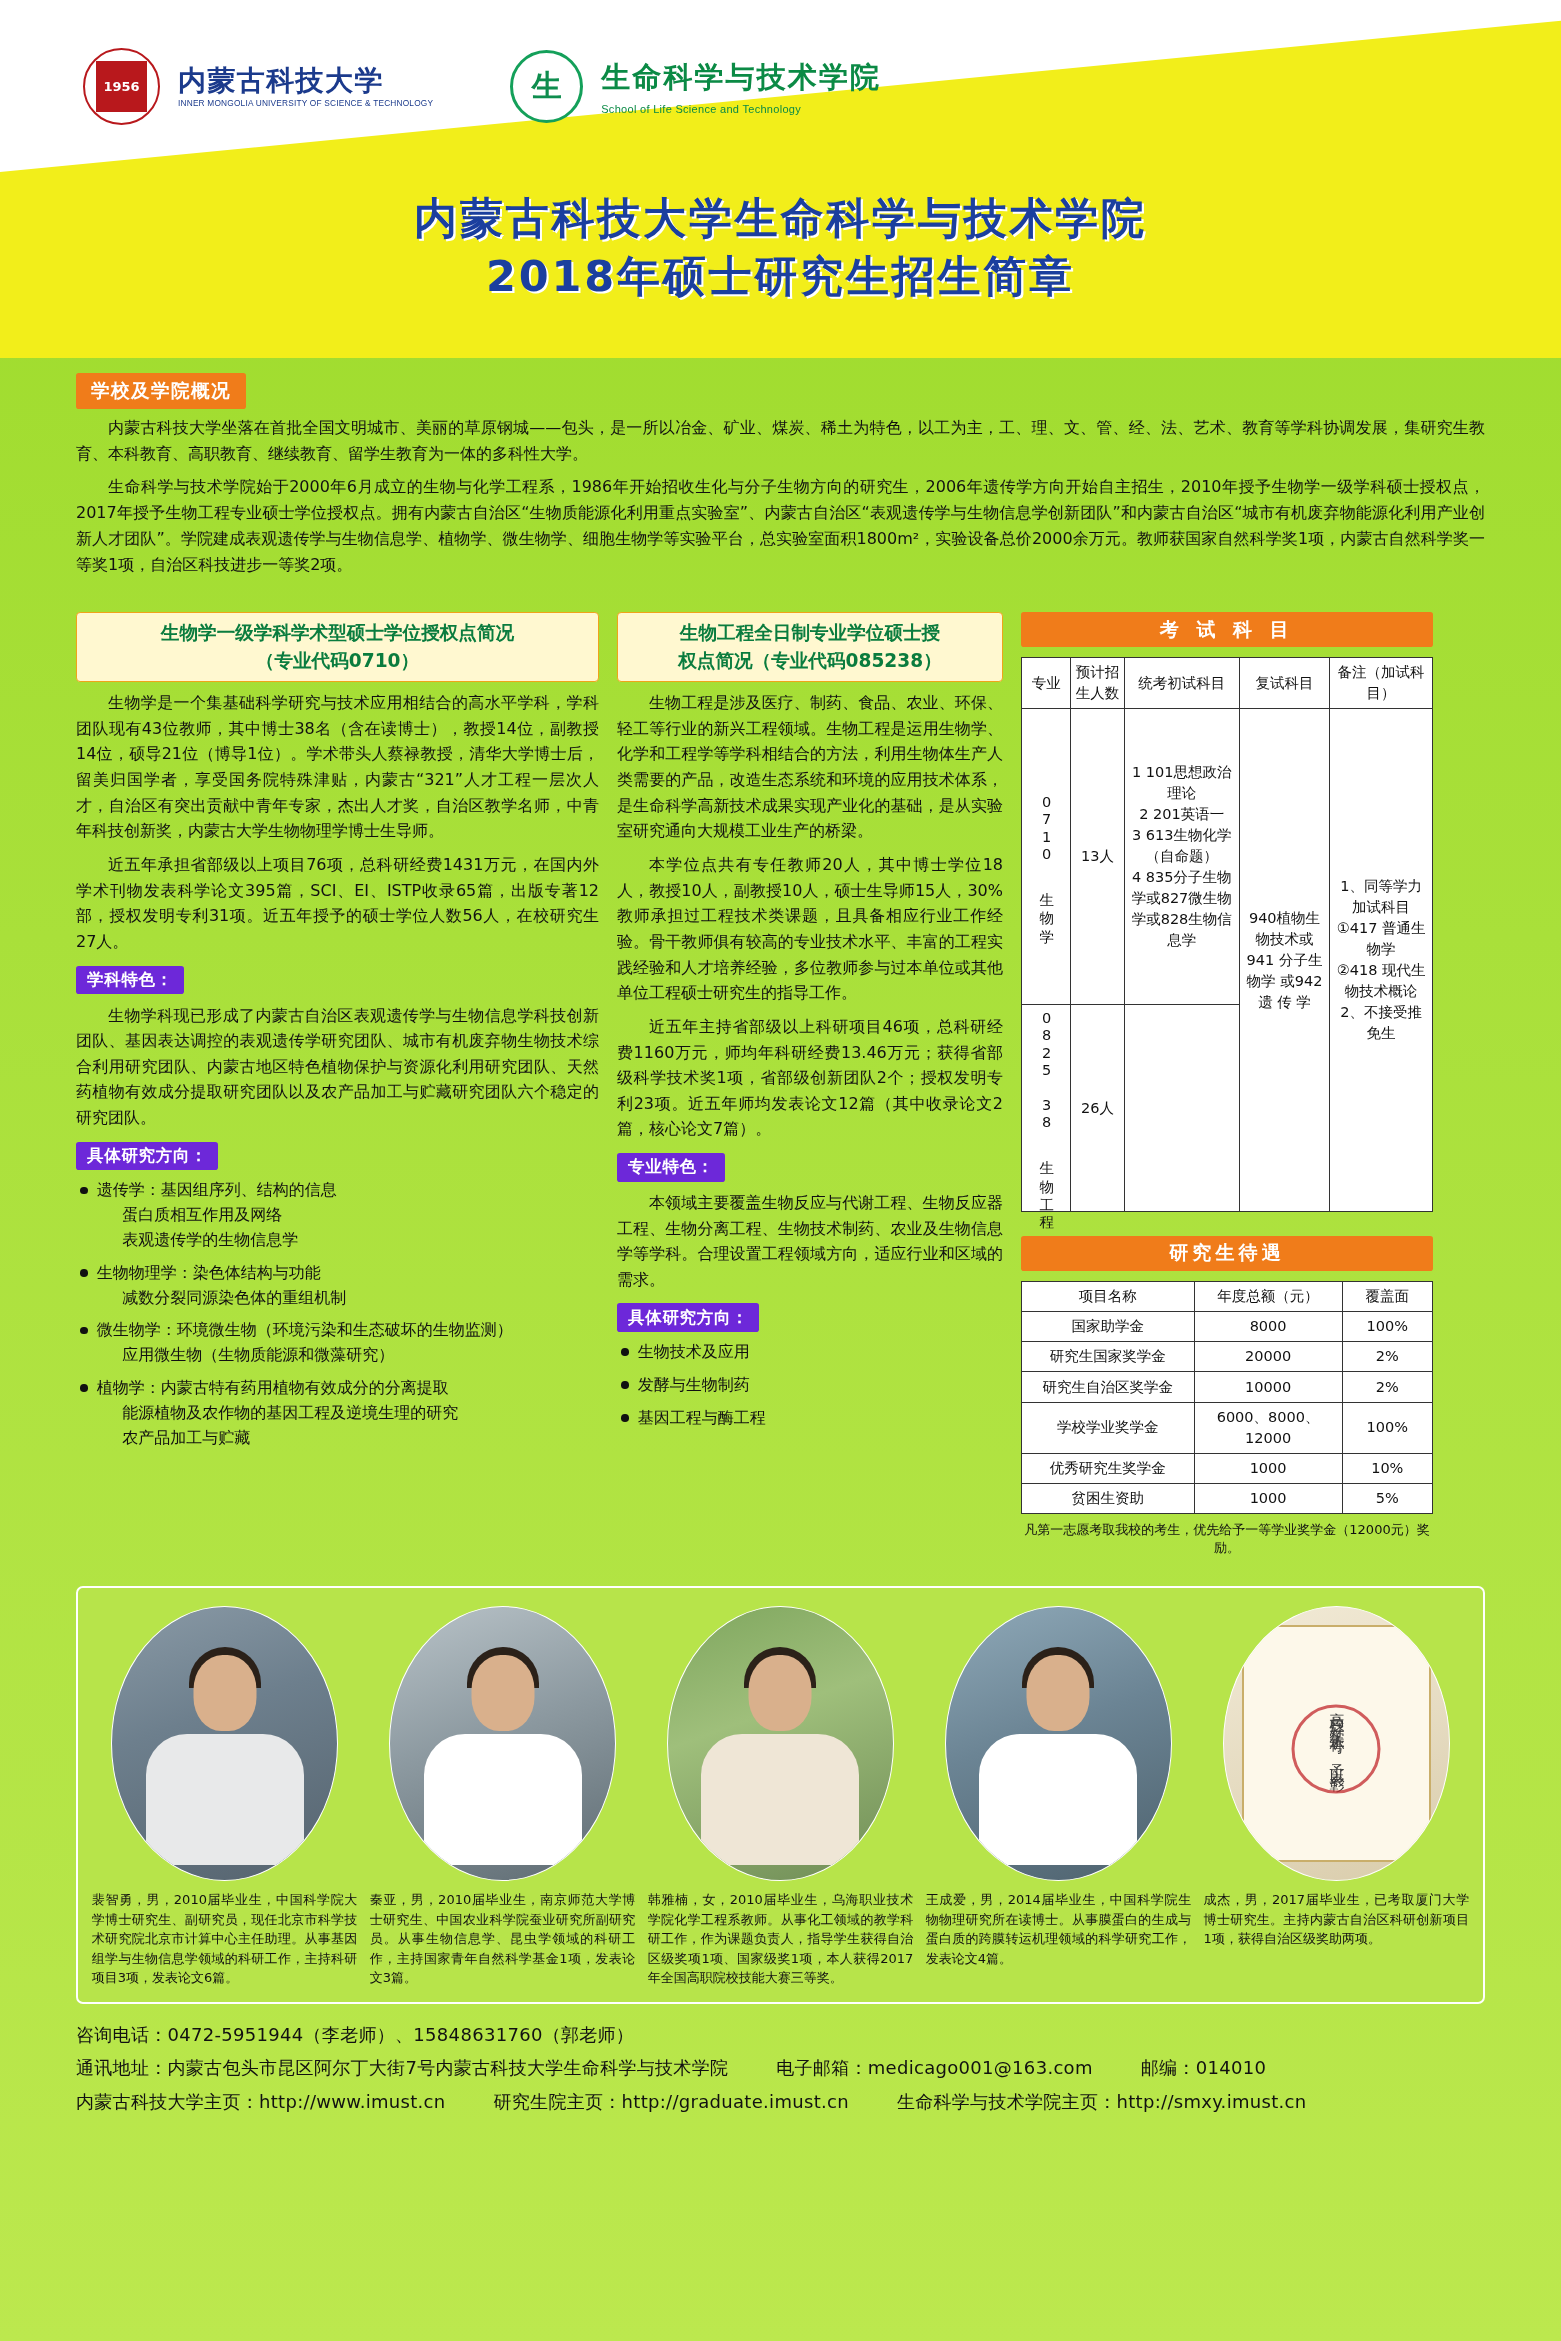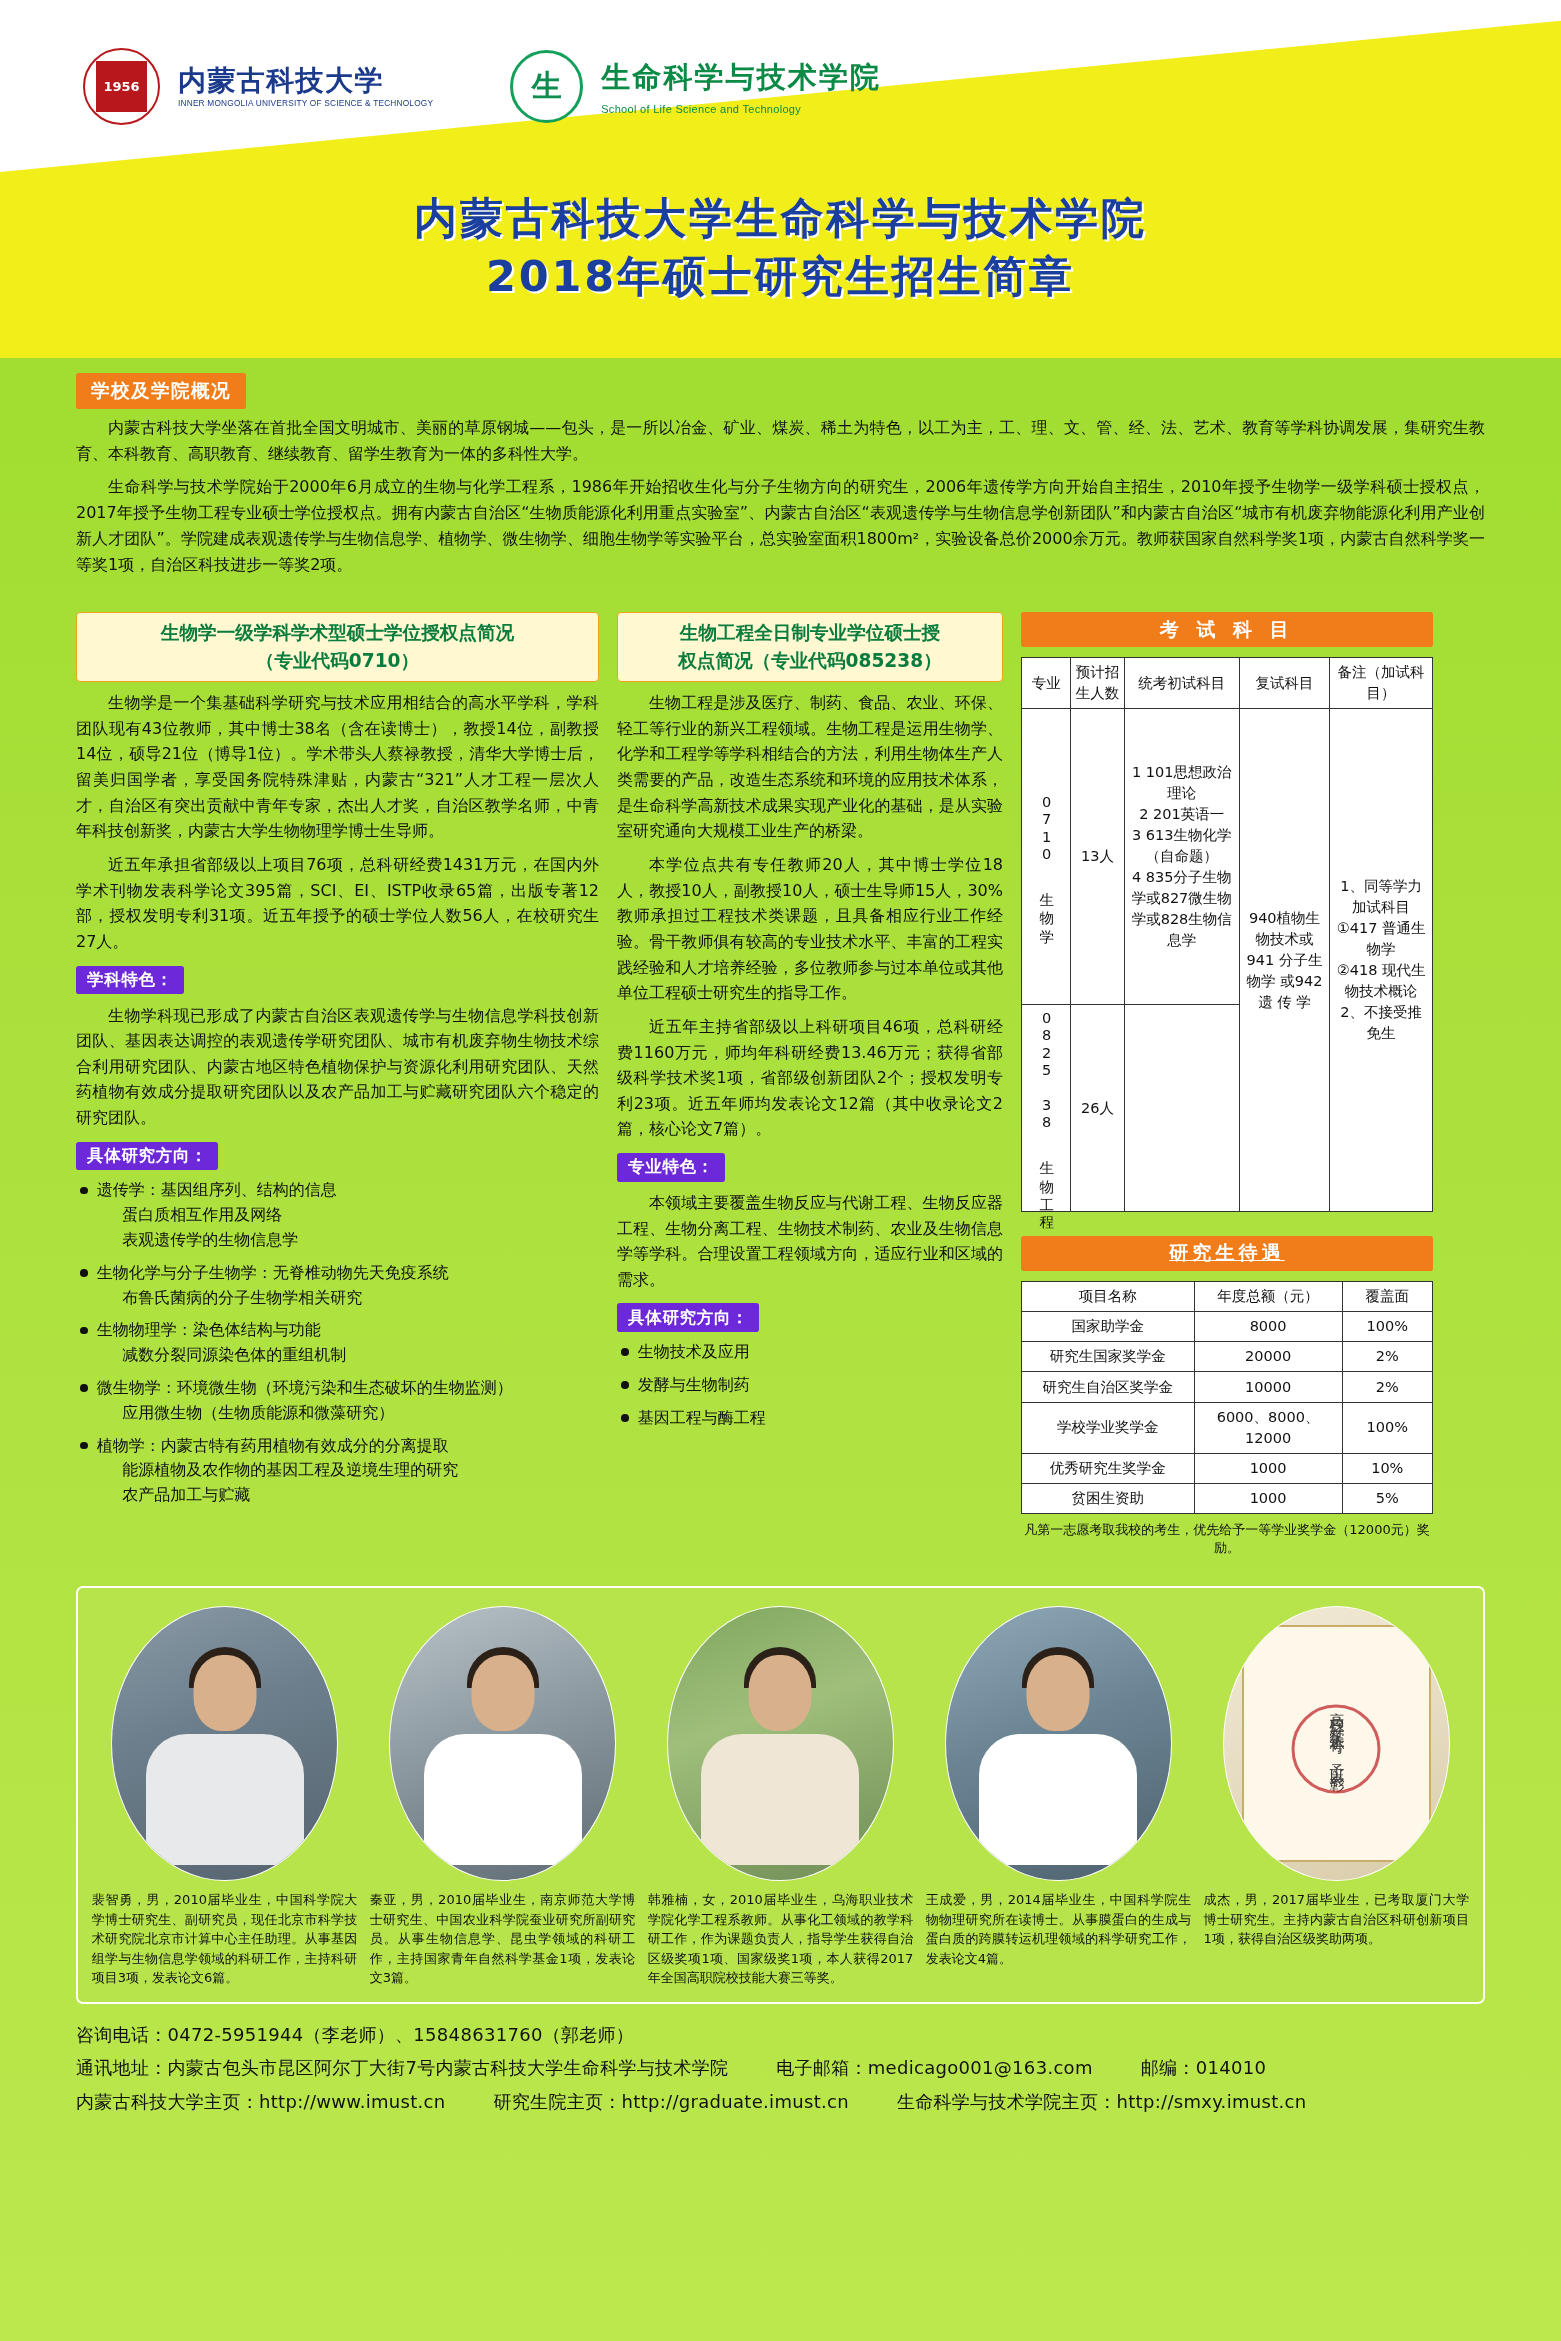--- a/index.html
+++ b/index.html
@@ -144,21 +144,20 @@
     writing-mode: vertical-rl; text-orientation: upright;
     letter-spacing:1.4px; white-space:nowrap;
   }
   td.leftalign{ text-align:left; padding-left:6.9px; }
 
   .pay-title{
     background:#f07c1a; color:#fff; font-size:19px; font-weight:bold;
     text-align:center; padding:4.8px 0; border-radius:2.8px; letter-spacing:4.1px;
     margin-top:23.4px;
     font-family:"DejaVu Sans","Liberation Sans",sans-serif;
-    text-decoration:underline;
   }
   .note{ font-size:13px; color:#111; margin-top:6.9px; text-align:center;
     font-family:"DejaVu Sans","Liberation Sans",sans-serif;}
 
   
   .photo-band{
     margin:20.7px 76px 0 76px;
     background:#b7e44a; border:2.1px solid #ffffff; border-radius:6.9px;
     padding:18px 13.8px 13.8px 13.8px;
     display:flex; gap:12.4px; justify-content:space-between;
@@ -261,24 +260,20 @@
         <div class="sub-tab">学科特色：</div>
         <p>生物学科现已形成了内蒙古自治区表观遗传学与生物信息学科技创新团队、基因表达调控的表观遗传学研究团队、城市有机废弃物生物技术综合利用研究团队、内蒙古地区特色植物保护与资源化利用研究团队、天然药植物有效成分提取研究团队以及农产品加工与贮藏研究团队六个稳定的研究团队。</p>
         <div class="sub-tab">具体研究方向：</div>
         <ul class="bullets">
           <li>
             <span>遗传学：基因组序列、结构的信息</span>
             <span class="sub">蛋白质相互作用及网络</span>
             <span class="sub">表观遗传学的生物信息学</span>
           </li>
           <li>
-            <span>生物化学与分子生物学：无脊椎动物先天免疫系统</span>
-            <span class="sub">布鲁氏菌病的分子生物学相关研究</span>
-          </li>
-          <li>
             <span>生物物理学：染色体结构与功能</span>
             <span class="sub">减数分裂同源染色体的重组机制</span>
           </li>
           <li>
             <span>微生物学：环境微生物（环境污染和生态破坏的生物监测）</span>
             <span class="sub">应用微生物（生物质能源和微藻研究）</span>
           </li>
           <li>
             <span>植物学：内蒙古特有药用植物有效成分的分离提取</span>
             <span class="sub">能源植物及农作物的基因工程及逆境生理的研究</span>

